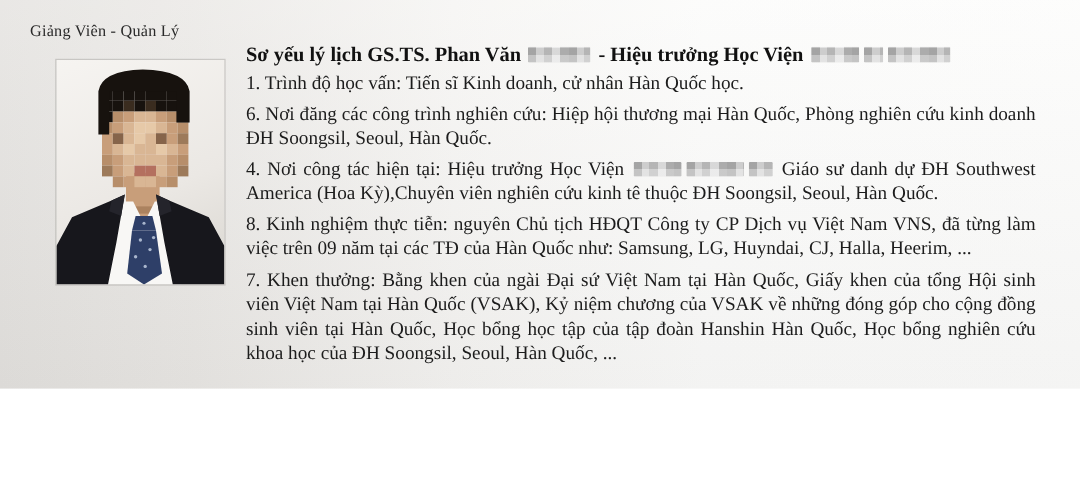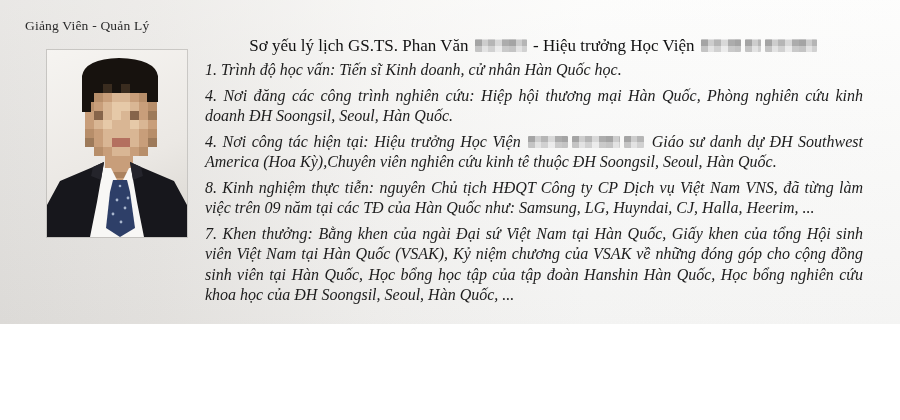--- a/index.html
+++ b/index.html
@@ -17,25 +17,25 @@
   .photo{
     position:absolute;left:47px;top:50px;width:140px;height:187px;
     outline:1px solid rgba(160,158,152,.45);
   }
   .photo svg{display:block;}
   .resume{
     position:absolute;left:205px;top:36px;width:658px;
     color:#1c1c1c;font-size:16px;
   }
   .title{
-    margin:0 0 4px;font-size:17px;font-weight:normal;line-height:20px;
-    white-space:nowrap;color:#111;text-align:center;
+    margin:0 0 4px;font-size:17px;font-weight:bold;line-height:20px;
+    white-space:nowrap;color:#111;
   }
   .resume p{
-    margin:0 0 5px;line-height:20.5px;text-align:justify;font-style:italic;
+    margin:0 0 5px;line-height:20.5px;text-align:justify;
   }
   .redact{
     display:inline-block;height:12px;width:40px;margin:0 2px;
     vertical-align:-1px;border-radius:1px;
     background:
       repeating-linear-gradient(0deg, rgba(255,255,255,.28) 0 6px, rgba(0,0,0,.05) 6px 12px),
       repeating-linear-gradient(90deg, #adadad 0 7px, #d8d8d8 7px 13px, #bfbfbf 13px 20px, #e4e4e4 20px 27px, #b5b5b5 27px 34px);
   }
   .title .redact{height:13px;vertical-align:-1px;}
 </style>
@@ -154,20 +154,20 @@
         </g>
 
       <path fill="#17120e" d="M35,62 L35,26 Q38,9 72,8 Q108,9 111,26 L111,52 L100,52 L100,26 L44,26 L44,62 Z"></path>
     </svg>
   </div>
 
   <div class="resume">
     <h1 class="title">Sơ yếu lý lịch GS.TS. Phan Văn <span class="redact" style="width: 52px;"></span> - Hiệu trưởng Học Viện <span class="redact" style="width: 40px;"></span><span class="redact" style="width: 16px;"></span><span class="redact" style="width: 52px;"></span></h1>
     <div id="paragraphs">
         <p>1. Trình độ học vấn: Tiến sĩ Kinh doanh, cử nhân Hàn Quốc học. </p>
-        <p>4. Nơi đăng các công trình nghiên cứu: Hiệp hội thương mại Hàn Quốc, Phòng nghiên cứu kinh doanh ĐH Soongsil, Seoul, Hàn Quốc. </p>
+        <p>6. Nơi đăng các công trình nghiên cứu: Hiệp hội thương mại Hàn Quốc, Phòng nghiên cứu kinh doanh ĐH Soongsil, Seoul, Hàn Quốc. </p>
         <p>4. Nơi công tác hiện tại: Hiệu trưởng Học Viện <span class="redact" style="width: 40px;"></span><span class="redact" style="width: 48px;"></span><span class="redact" style="width: 20px;"></span> Giáo sư danh dự ĐH Southwest America (Hoa Kỳ),Chuyên viên nghiên cứu kinh tê thuộc ĐH Soongsil, Seoul, Hàn Quốc. </p>
         <p>8. Kinh nghiệm thực tiễn: nguyên Chủ tịch HĐQT Công ty CP Dịch vụ Việt Nam VNS, đã từng làm việc trên 09 năm tại các TĐ của Hàn Quốc như: Samsung, LG, Huyndai, CJ, Halla, Heerim, ... </p>
         <p>7. Khen thưởng: Bằng khen của ngài Đại sứ Việt Nam tại Hàn Quốc, Giấy khen của tổng Hội sinh viên Việt Nam tại Hàn Quốc (VSAK), Kỷ niệm chương của VSAK về những đóng góp cho cộng đồng sinh viên tại Hàn Quốc, Học bổng học tập của tập đoàn Hanshin Hàn Quốc, Học bổng nghiên cứu khoa học của ĐH Soongsil, Seoul, Hàn Quốc, ... </p>
       </div>
   </div>
 
 </div>
 
 </body></html>

